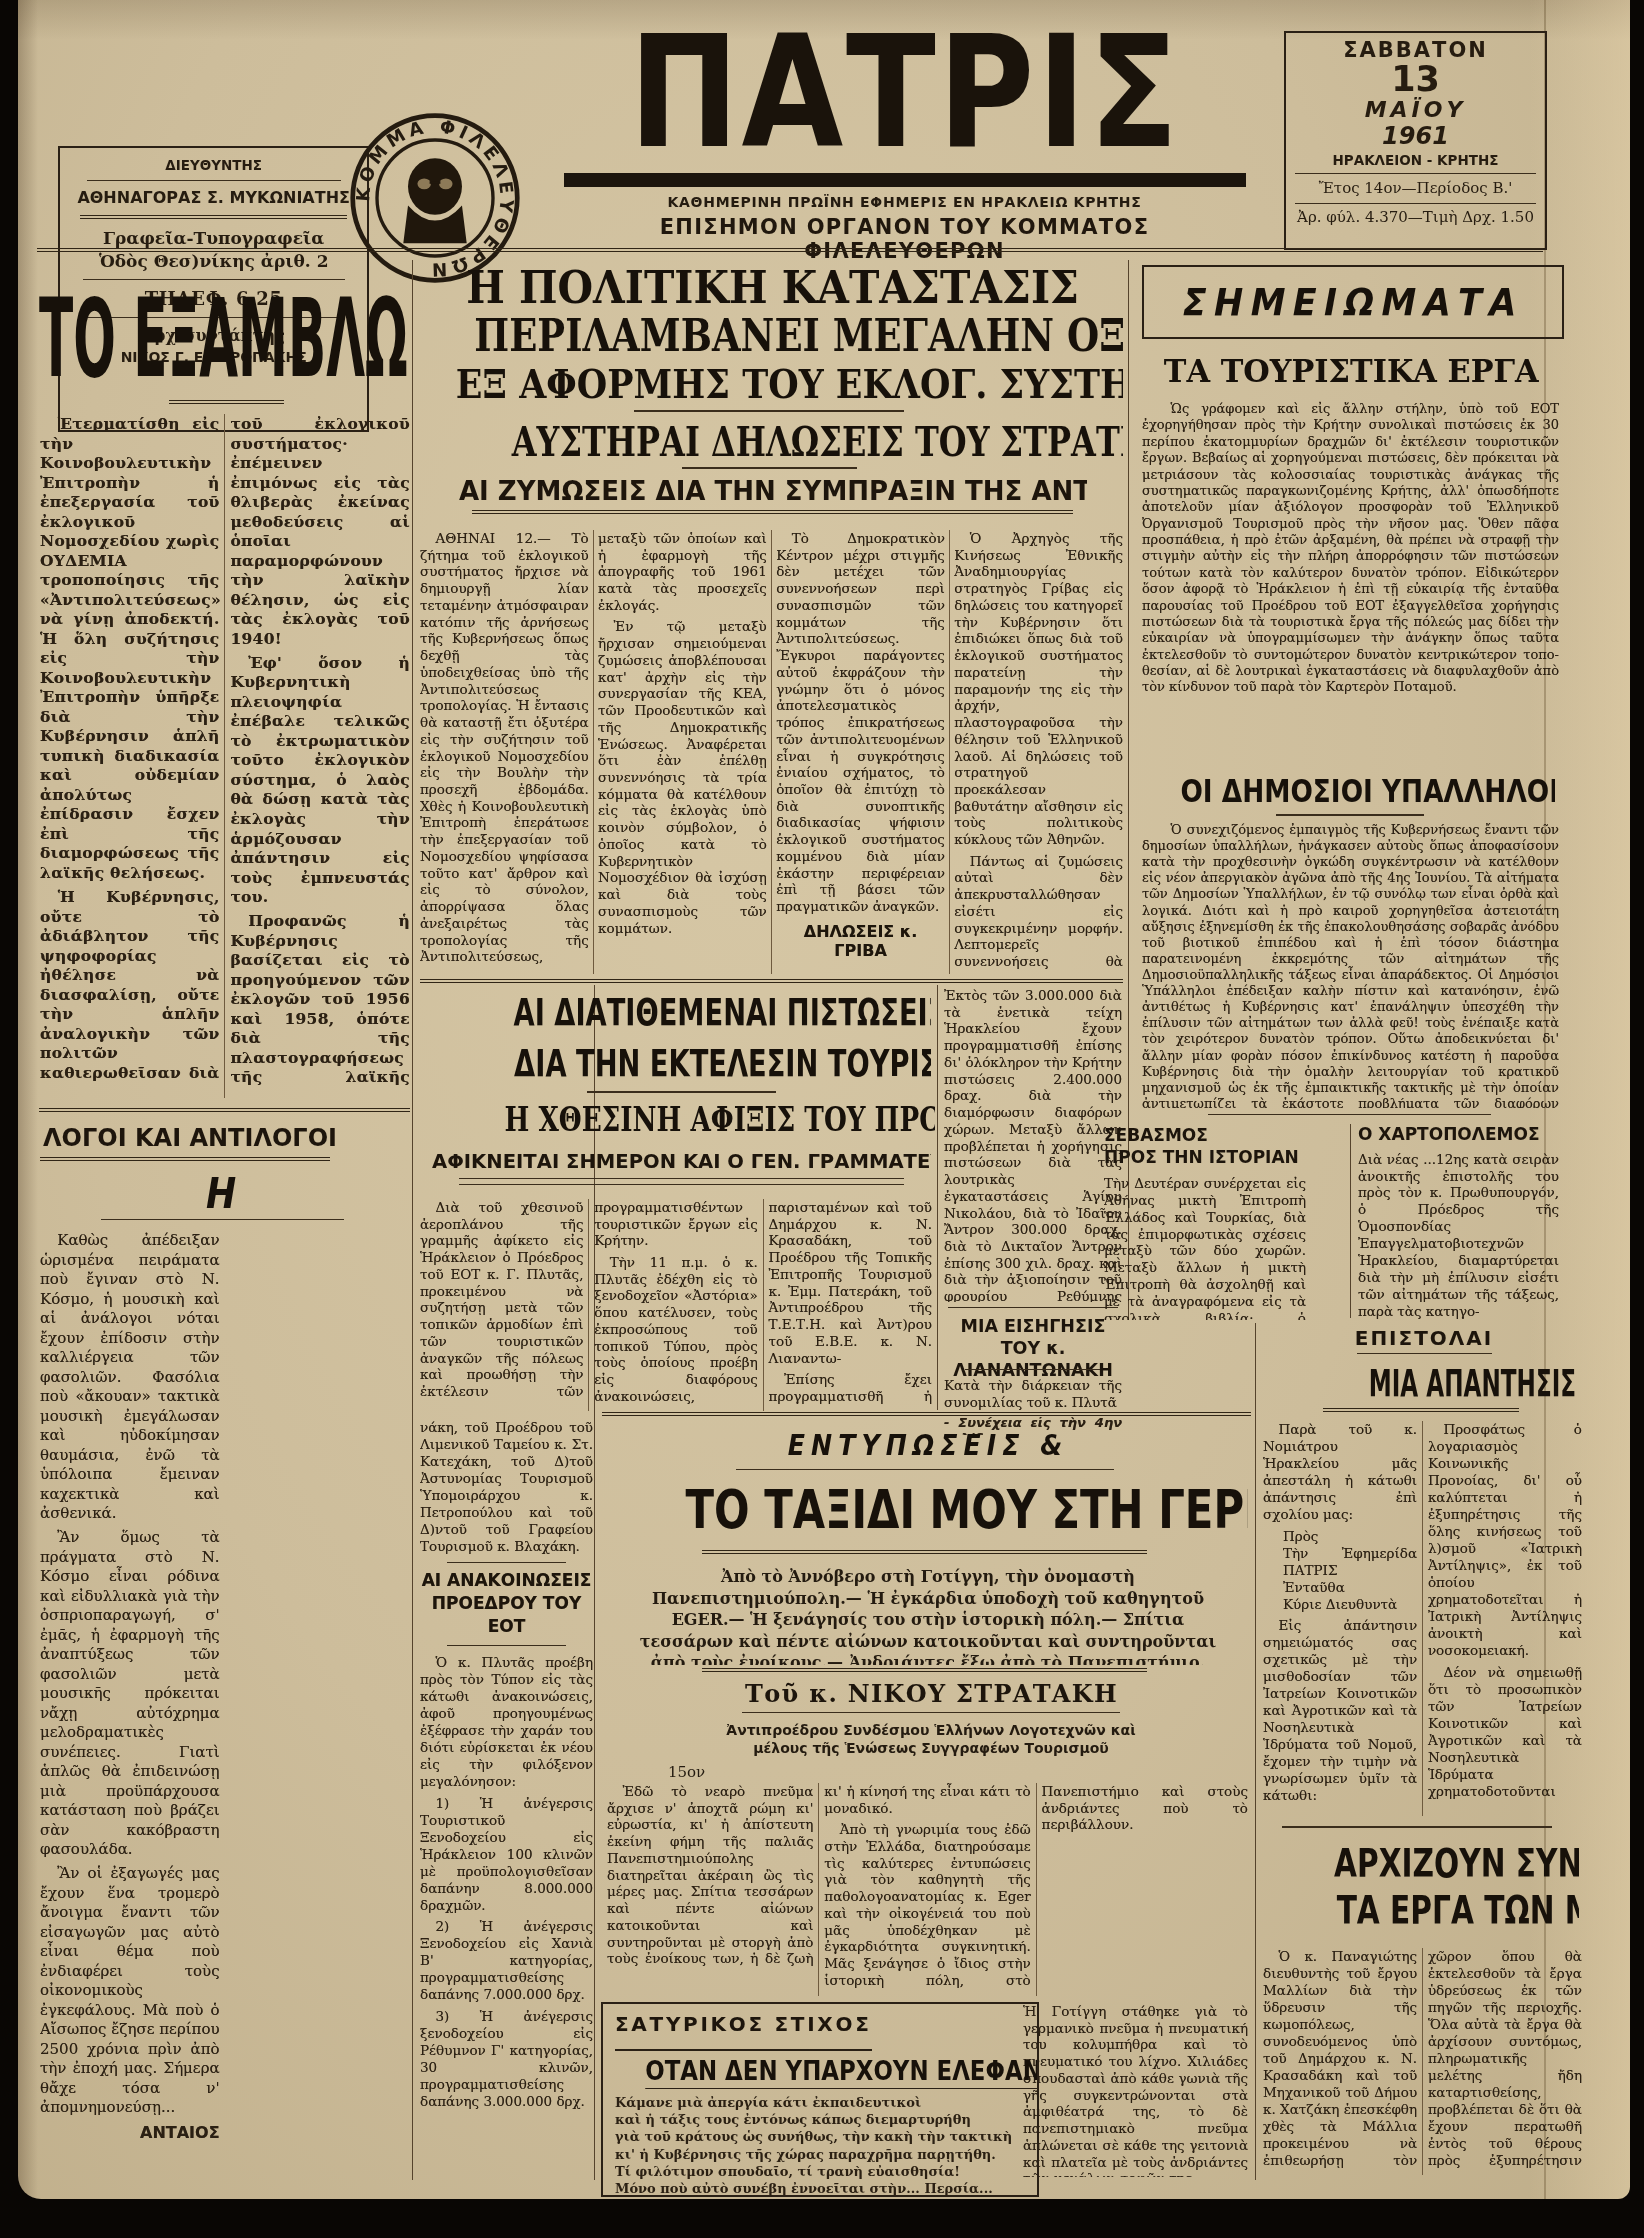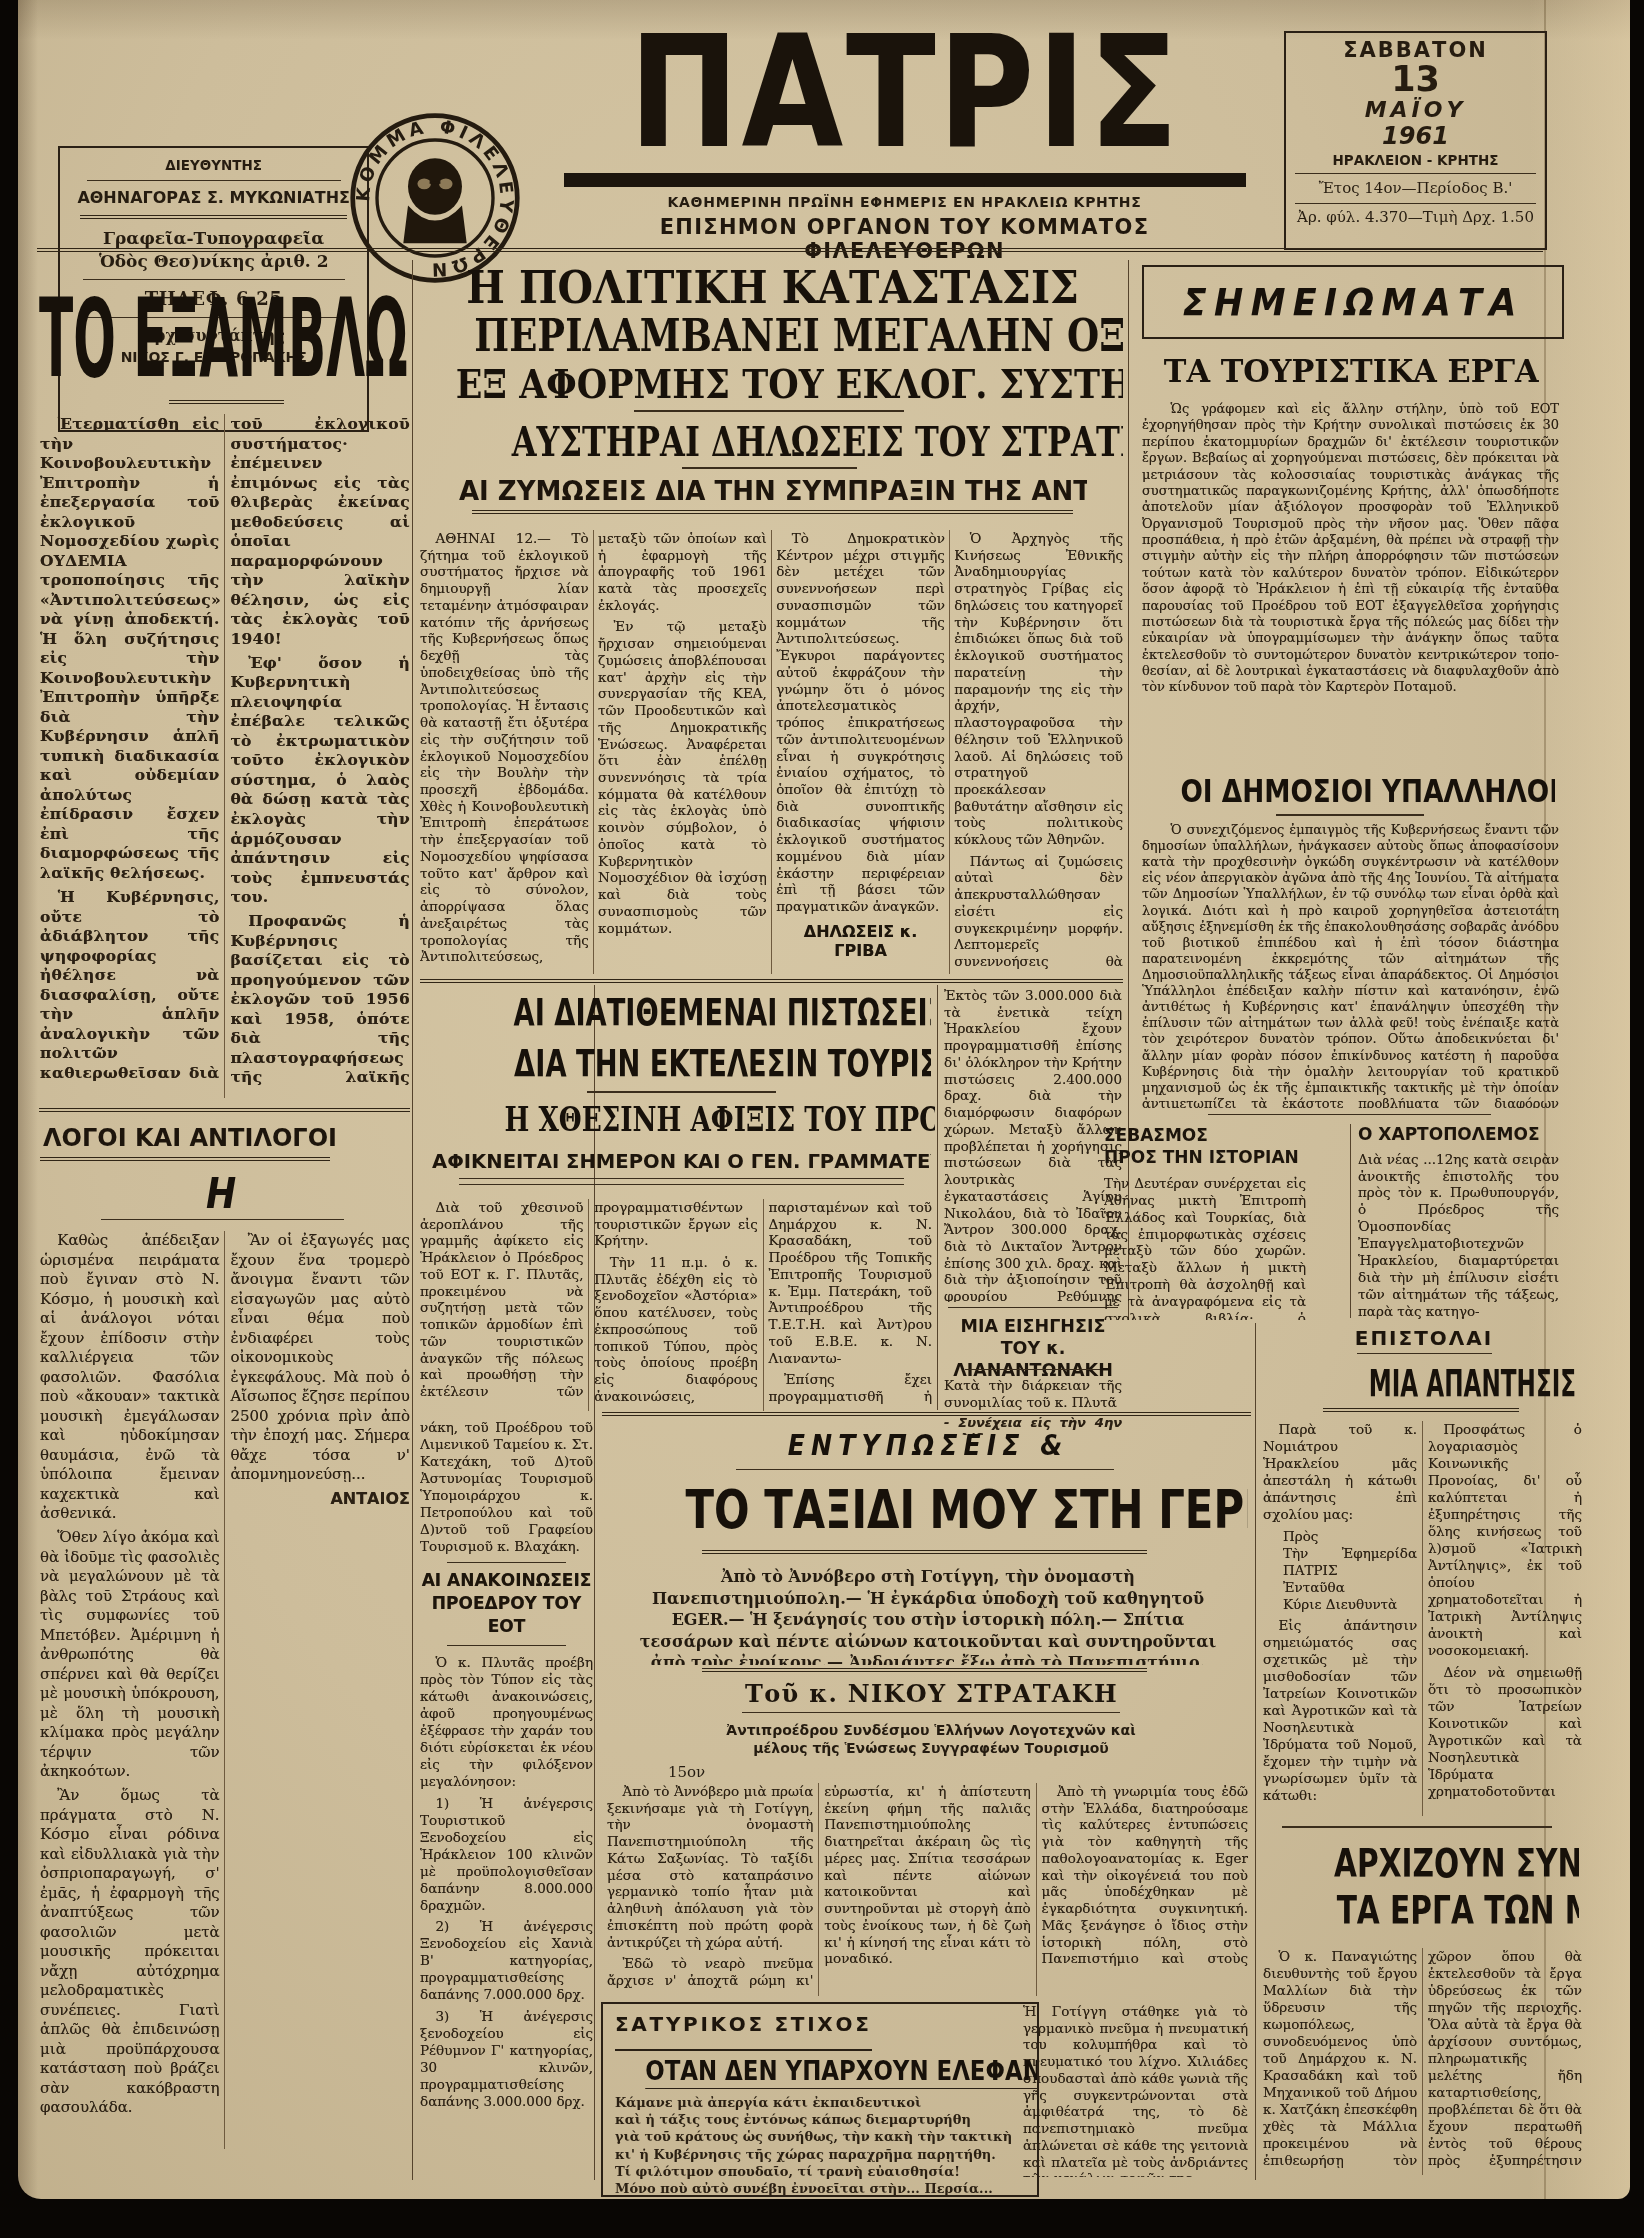--- a/index.html
+++ b/index.html
@@ -121,21 +121,20 @@
   <div class="rule" style="left:39px;top:1108px;width:371px;"></div>
   <div class="blk sans" style="left:43px;top:1124px;width:351px;font-size:24px;font-weight:bold;color:#1d150c;">ΛΟΓΟΙ ΚΑΙ ΑΝΤΙΛΟΓΟΙ</div>
   <div class="rule" style="left:40px;top:1157px;width:290px;"></div>
   <div class="blk ctr" style="left:61px;top:1169px;width:324px;height:47px;">
     <span class="sans cond" style="font-size:38px;font-weight:bold;font-style:italic;letter-spacing:4px;transform:scale(.95,1.1);color:#17110a;">Η ΦΑΣΟΥΛΑΔΑ</span>
   </div>
   <div class="rule1" style="left:101px;top:1219px;width:243px;"></div>
   <div class="blk body-text" style="left:40px;top:1231px;width:370px;height:918px;font-size:15px;line-height:1.3;">
     <div class="cols2">
       <p>Καθὼς ἀπέδειξαν ὡρισμένα πειράματα ποὺ ἔγιναν στὸ Ν. Κόσμο, ἡ μουσικὴ καὶ αἱ ἀνάλογοι νόται ἔχουν ἐπίδοσιν στὴν καλλιέργεια τῶν φασολιῶν. Φασόλια ποὺ «ἄκουαν» τακτικὰ μουσικὴ ἐμεγάλωσαν καὶ ηὐδοκίμησαν θαυμάσια, ἐνῶ τὰ ὑπόλοιπα ἔμειναν καχεκτικὰ καὶ ἀσθενικά.</p>
-      <p>Ὅθεν λίγο ἀκόμα καὶ θὰ ἰδοῦμε τὶς φασολιὲς νὰ μεγαλώνουν μὲ τὰ βὰλς τοῦ Στράους καὶ τὶς συμφωνίες τοῦ Μπετόβεν. Ἀμέριμνη ἡ ἀνθρωπότης θὰ σπέρνει καὶ θὰ θερίζει μὲ μουσικὴ ὑπόκρουση, μὲ ὅλη τὴ μουσικὴ κλίμακα πρὸς μεγάλην τέρψιν τῶν ἀκηκοότων.</p>
       <p>Ἂν ὅμως τὰ πράγματα στὸ Ν. Κόσμο εἶναι ρόδινα καὶ εἰδυλλιακὰ γιὰ τὴν ὀσπριοπαραγωγή, σ' ἐμᾶς, ἡ ἐφαρμογὴ τῆς ἀναπτύξεως τῶν φασολιῶν μετὰ μουσικῆς πρόκειται νἄχῃ αὐτόχρημα μελοδραματικὲς συνέπειες. Γιατὶ ἁπλῶς θὰ ἐπιδεινώσῃ μιὰ προϋπάρχουσα κατάσταση ποὺ βράζει σὰν κακόβραστη φασουλάδα.</p>
       <p>Ἂν οἱ ἐξαγωγές μας ἔχουν ἕνα τρομερὸ ἄνοιγμα ἔναντι τῶν εἰσαγωγῶν μας αὐτὸ εἶναι θέμα ποὺ ἐνδιαφέρει τοὺς οἰκονομικοὺς ἐγκεφάλους. Μὰ ποὺ ὁ Αἴσωπος ἔζησε περίπου 2500 χρόνια πρὶν ἀπὸ τὴν ἐποχή μας. Σήμερα θἄχε τόσα ν' ἀπομνημονεύσῃ...</p>
       <p class="sig sans" style="font-size:16px;">ΑΝΤΑΙΟΣ</p>
     </div>
   </div>
 
   <div class="blk ctr" style="left:425px;top:261px;width:695px;height:50px;">
     <span class="serif cond" style="font-size:43px;font-weight:bold;transform:scale(.95,1.05);color:#17110a;">Η ΠΟΛΙΤΙΚΗ ΚΑΤΑΣΤΑΣΙΣ</span>
   </div>
   <div class="blk ctr" style="left:420px;top:310px;width:703px;height:50px;">
@@ -222,21 +221,20 @@
   <div class="rule" style="left:702px;top:1550px;width:445px;"></div>
   <div class="blk ctr serif" style="left:631px;top:1566px;width:594px;height:99px;font-size:16px;font-weight:bold;line-height:1.35;color:#241b10;">Ἀπὸ τὸ Ἀννόβερο στὴ Γοτίγγη, τὴν ὀνομαστὴ Πανεπιστημιούπολη.— Ἡ ἐγκάρδια ὑποδοχὴ τοῦ καθηγητοῦ EGER.— Ἡ ξενάγησίς του στὴν ἱστορικὴ πόλη.— Σπίτια τεσσάρων καὶ πέντε αἰώνων κατοικοῦνται καὶ συντηροῦνται ἀπὸ τοὺς ἐνοίκους.— Ἀνδριάντες ἔξω ἀπὸ τὸ Πανεπιστήμιο.</div>
   <div class="rule" style="left:702px;top:1668px;width:445px;"></div>
   <div class="blk ctr serif" style="left:736px;top:1679px;width:391px;font-size:24px;font-weight:bold;letter-spacing:1.3px;color:#1d150c;">Τοῦ κ. ΝΙΚΟΥ ΣΤΡΑΤΑΚΗ</div>
   <div class="rule1" style="left:742px;top:1712px;width:378px;"></div>
   <div class="blk ctr sans" style="left:715px;top:1721px;width:432px;font-size:14px;font-weight:bold;line-height:1.3;color:#241b10;">Ἀντιπροέδρου Συνδέσμου Ἑλλήνων Λογοτεχνῶν καὶ μέλους τῆς Ἑνώσεως Συγγραφέων Τουρισμοῦ</div>
   <div class="blk serif" style="left:668px;top:1763px;width:67px;font-size:15px;color:#241b10;">15ον</div>
 
   <div class="blk body-text" style="left:607px;top:1783px;width:641px;height:213px;font-size:13.5px;line-height:1.24;">
     <div class="cols3">
-      <p>Ἀπὸ τὸ Ἀννόβερο μιὰ πρωία ξεκινήσαμε γιὰ τὴ Γοτίγγη, τὴν ὀνομαστὴ Πανεπιστημιούπολη τῆς Κάτω Σαξωνίας. Τὸ ταξίδι μέσα στὸ καταπράσινο γερμανικὸ τοπίο ἦταν μιὰ ἀληθινὴ ἀπόλαυση γιὰ τὸν ἐπισκέπτη ποὺ πρώτη φορὰ ἀντικρύζει τὴ χώρα αὐτή.</p>
       <p>Ἐδῶ τὸ νεαρὸ πνεῦμα ἄρχισε ν' ἀποχτᾶ ρώμη κι' εὐρωστία, κι' ἡ ἀπίστευτη ἐκείνη φήμη τῆς παλιᾶς Πανεπιστημιούπολης διατηρεῖται ἀκέραιη ὣς τὶς μέρες μας. Σπίτια τεσσάρων καὶ πέντε αἰώνων κατοικοῦνται καὶ συντηροῦνται μὲ στοργὴ ἀπὸ τοὺς ἐνοίκους των, ἡ δὲ ζωὴ κι' ἡ κίνησή της εἶναι κάτι τὸ μοναδικό.</p>
       <p>Ἀπὸ τὴ γνωριμία τους ἐδῶ στὴν Ἑλλάδα, διατηρούσαμε τὶς καλύτερες ἐντυπώσεις γιὰ τὸν καθηγητὴ τῆς παθολογοανατομίας κ. Eger καὶ τὴν οἰκογένειά του ποὺ μᾶς ὑποδέχθηκαν μὲ ἐγκαρδιότητα συγκινητική. Μᾶς ξενάγησε ὁ ἴδιος στὴν ἱστορικὴ πόλη, στὸ Πανεπιστήμιο καὶ στοὺς ἀνδριάντες ποὺ τὸ περιβάλλουν.</p>
     </div>
   </div>
   <div class="blk body-text" style="left:1023px;top:2003px;width:225px;height:174px;font-size:13.5px;line-height:1.24;">
     <p class="noind">Ἡ Γοτίγγη στάθηκε γιὰ τὸ γερμανικὸ πνεῦμα ἡ πνευματική του κολυμπήθρα καὶ τὸ πνευματικό του λίχνο. Χιλιάδες σπουδασταὶ ἀπὸ κάθε γωνιὰ τῆς γῆς συγκεντρώνονται στὰ ἀμφιθέατρά της, τὸ δὲ πανεπιστημιακὸ πνεῦμα ἁπλώνεται σὲ κάθε της γειτονιὰ καὶ πλατεῖα μὲ τοὺς ἀνδριάντες τῶν μεγάλων σοφῶν της.</p>
   </div>
 
   <div class="blk boxed" style="left:601px;top:2002px;width:410px;height:175px;padding:8px 12px;">
     <div class="sans" style="font-size:20px;font-weight:bold;letter-spacing:2.7px;color:#1d150c;border-bottom:2px double #2a2015;display:inline-block;padding-bottom:13px;text-align:center;">ΣΑΤΥΡΙΚΟΣ ΣΤΙΧΟΣ</div>

